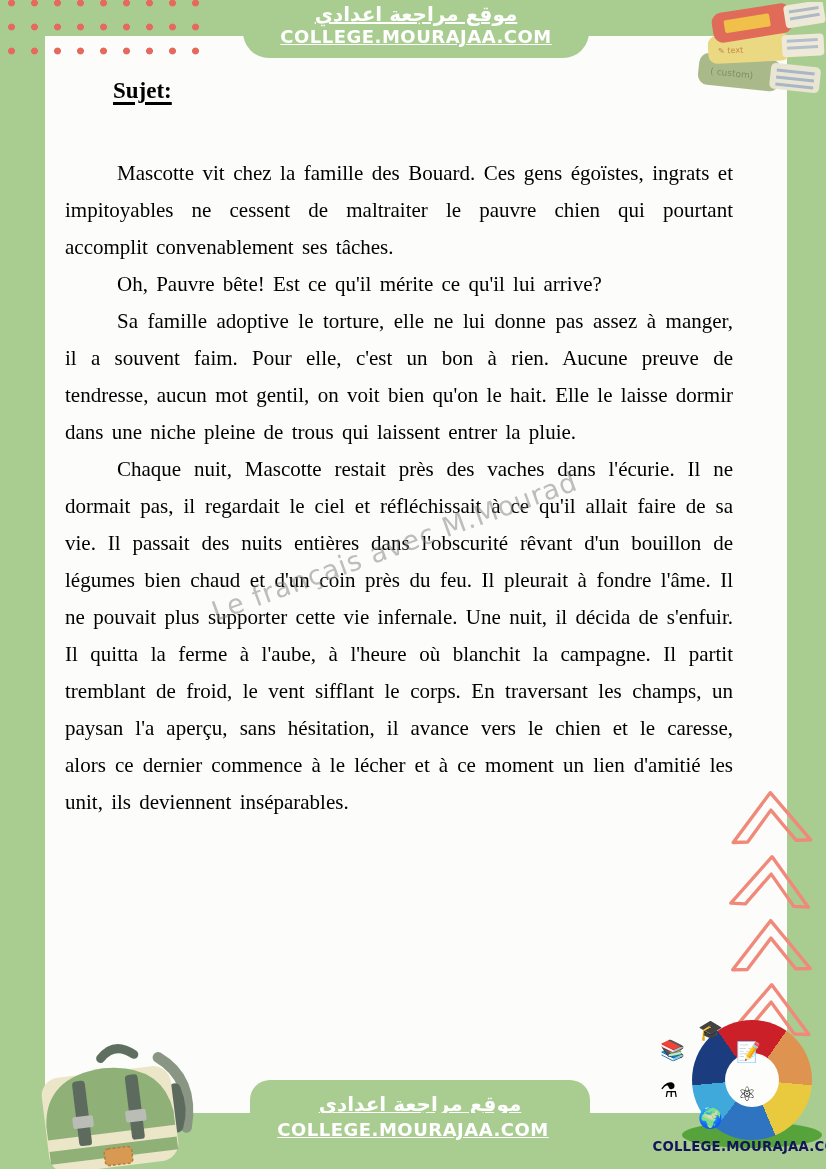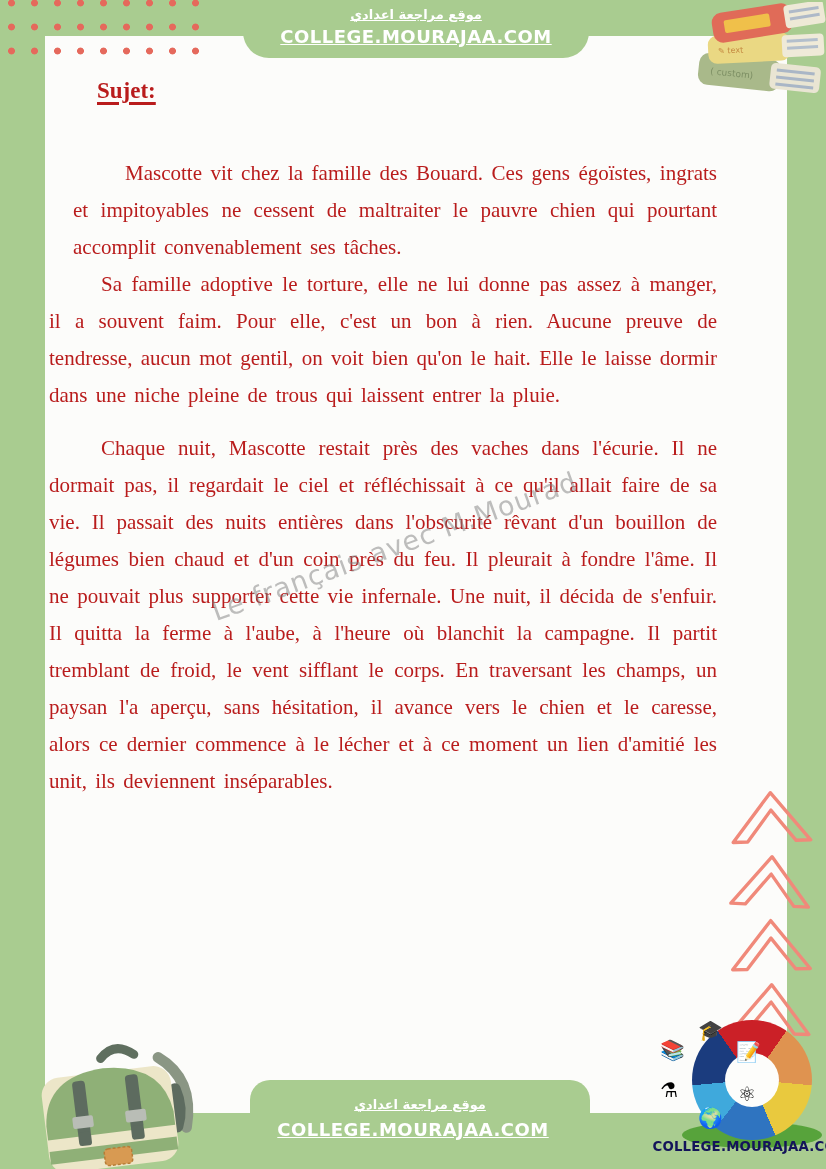--- a/index.html
+++ b/index.html
@@ -28,44 +28,44 @@
     padding-top:4px; z-index:6;
   }
   .footer-band { position:absolute; left:0; top:1113px; width:826px; height:56px; background:#a9cc90; z-index:6; }
   .footer-tab {
     position:absolute; left:250px; top:1080px; width:340px; height:36px;
     background:#a9cc90; border-radius:20px 20px 0 0;
     display:flex; align-items:flex-end; justify-content:center; padding-bottom:1px; z-index:6;
   }
   .site-ar {
     font-family:"DejaVu Sans", sans-serif; direction:rtl;
-    color:#ffffff; font-weight:bold; font-size:13px; line-height:21px;
+    color:#ffffff; font-weight:bold; font-size:20px; line-height:21px;
     text-decoration:underline; letter-spacing:0.5px;
   }
   .site-url {
     font-family:"DejaVu Sans", sans-serif;
     color:#ffffff; font-weight:bold; font-size:18px; line-height:24px;
     text-decoration:underline; letter-spacing:0.5px;
   }
   .footer-band .site-url { display:block; text-align:center; margin-top:5px; }
   
   .doc {
-    position:absolute; left:49px; top:72px; width:668px;
-    color:#b91c1c; font-size:21px; line-height:37px;
+    position:absolute; left:65px; top:72px; width:668px;
+    color:#000000; font-size:21px; line-height:37px;
     text-align:justify; word-spacing:3px; z-index:2;
   }
   .doc-title {
     display:inline-block; font-size:23px; font-weight:bold;
     text-decoration:underline; text-decoration-thickness:3px; text-underline-offset:4px;
     margin-left:48px; margin-bottom:2px;
   }
   .para { text-indent:52px; }
   .intro { margin-top:46px; }
-  .p1 { margin-top:44px;margin-left:24px; }
-  .p4 { margin-bottom:16px; }
+  .p1 { margin-top:44px; }
+  .p4 { margin-bottom:0; }
   
   .watermark {
     position:absolute; left:218px; top:596px; width:400px;
     font-family:"DejaVu Sans", sans-serif; font-size:27px; letter-spacing:1px;
     color:rgba(125,125,125,0.5);
     transform:rotate(-20deg); transform-origin:left bottom;
     z-index:3; white-space:nowrap;
   }
   
   .chevrons { position:absolute; left:726px; top:782px; width:96px; height:268px; z-index:7; }
@@ -140,20 +140,21 @@
     <rect x="32" y="14" width="46" height="13" rx="2" fill="#f0c04a"></rect>
     <rect x="93" y="9" width="40" height="23" rx="4" fill="#eee9d6"></rect>
     <line x1="98" y1="16" x2="128" y2="16" stroke="#aeb9c8" stroke-width="3"></line>
     <line x1="98" y1="23" x2="128" y2="23" stroke="#aeb9c8" stroke-width="3"></line>
   </g>
 </svg>
 
 <div class="doc">
   <span class="doc-title">Sujet:</span>
   <p class="para p1">Mascotte vit chez la famille des Bouard. Ces gens égoïstes, ingrats et impitoyables ne cessent de maltraiter le pauvre chien qui pourtant accomplit convenablement ses tâches.</p>
+  <p class="para">Oh, Pauvre bête! Est ce qu'il mérite ce qu'il lui arrive?</p>
   <p class="para p4">Sa famille adoptive le torture, elle ne lui donne pas assez à manger, il a souvent faim. Pour elle, c'est un bon à rien. Aucune preuve de tendresse, aucun mot gentil, on voit bien qu'on le hait. Elle le laisse dormir dans une niche pleine de trous qui laissent entrer la pluie.</p>
   <p class="para">Chaque nuit, Mascotte restait près des vaches dans l'écurie. Il ne dormait pas, il regardait le ciel et réfléchissait à ce qu'il allait faire de sa vie. Il passait des nuits entières dans l'obscurité rêvant d'un bouillon de légumes bien chaud et d'un coin près du feu. Il pleurait à fondre l'âme. Il ne pouvait plus supporter cette vie infernale. Une nuit, il décida de s'enfuir. Il quitta la ferme  à l'aube, à l'heure où blanchit la campagne. Il partit tremblant de froid, le vent sifflant le corps. En traversant les champs, un paysan l'a aperçu, sans hésitation, il avance vers le chien et le caresse, alors ce dernier commence à le lécher et à ce moment un lien d'amitié les unit, ils deviennent inséparables.</p>
 </div>
 
 <div class="watermark">Le français avec M.Mourad</div>
 
 <div class="chevrons">
   <svg class="chev" viewBox="0 0 90 66">
     <path d="M5 61 L45 11 L85 61 L70 61 L45 29 L20 61 Z" fill="none" stroke="#f0897a" stroke-width="3.5" stroke-linejoin="round"></path>
   </svg>

